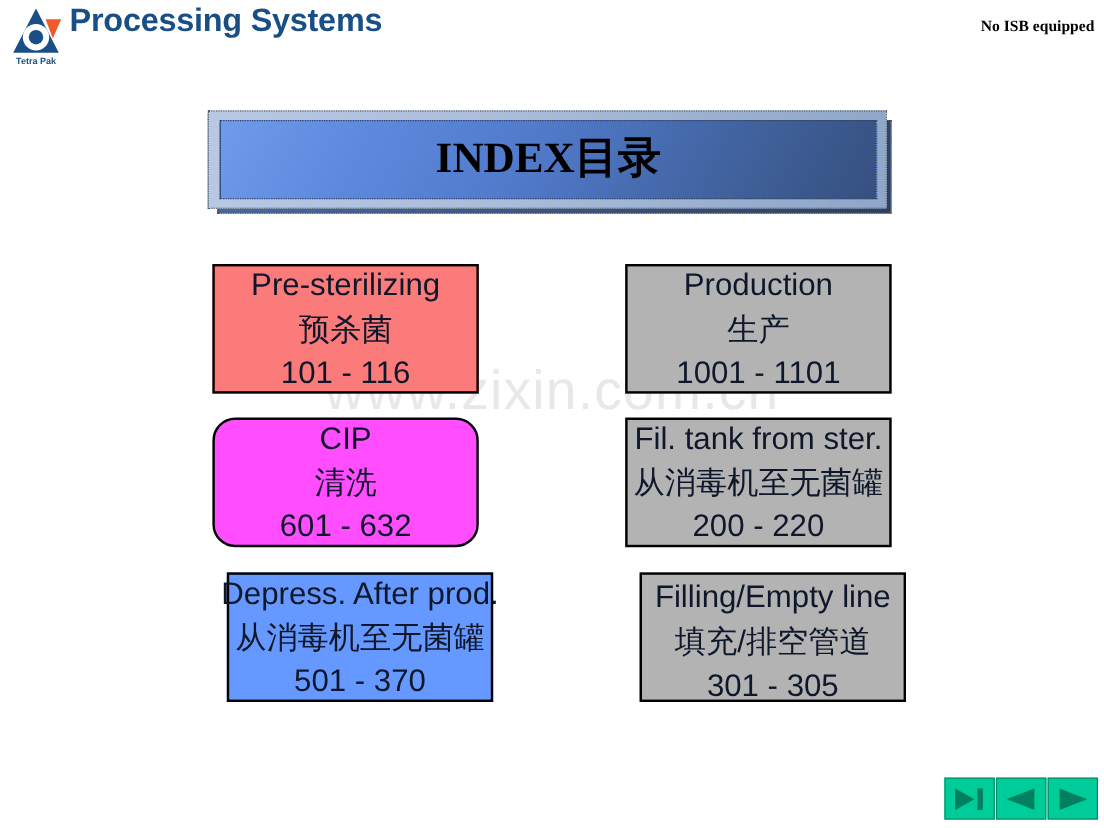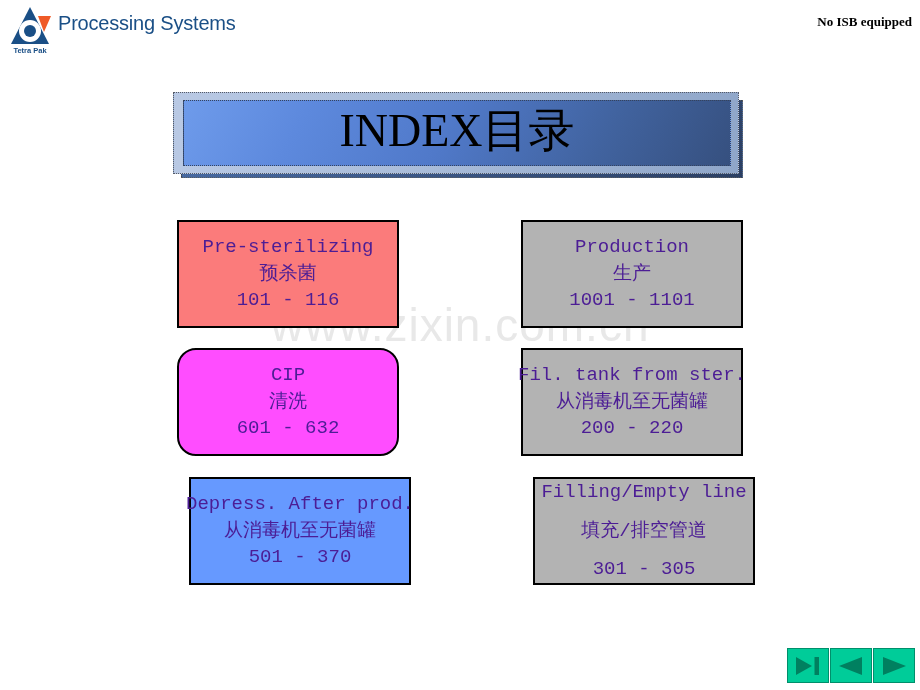--- a/index.html
+++ b/index.html
@@ -23,24 +23,24 @@
   }
   #logo {
     position: absolute;
     left: 8px; top: 4px;
     width: 48px; height: 52px;
   }
   #logo svg { display: block; }
   #header-title {
     position: absolute;
     left: 58px;
-    top: 12px;
+    top: 2px;
     font-family: "Liberation Sans", sans-serif;
-    font-size: 20px;
-    font-weight: normal;
+    font-size: 27px;
+    font-weight: bold;
     color: #1a4f86;
     letter-spacing: -0.2px;
     white-space: nowrap;
   }
   #header-note {
     position: absolute;
     right: 8px;
     top: 14px;
     font-family: "Liberation Serif", serif;
     font-size: 13px;
@@ -102,40 +102,40 @@
     height: 66px;
     background: linear-gradient(118deg, #6e9beb 0%, #5d89dd 22%, #5079c9 48%, #41639f 76%, #36507f 100%);
     border: 1px dotted #35435e;
     box-sizing: border-box;
     display: flex;
     align-items: center;
     justify-content: center;
   }
   #index-title {
     font-family: "Liberation Serif", serif;
-    font-size: 46px;
-    font-weight: normal;
+    font-size: 36px;
+    font-weight: bold;
     color: #000000;
     line-height: 1;
     white-space: nowrap;
     padding-bottom: 4px;
   }
 
   
   .box {
     position: absolute;
     border: 2px solid #000000;
     box-sizing: border-box;
     display: flex;
     flex-direction: column;
     align-items: center;
     justify-content: center;
-    font-family: Liberation Mono, monospace;
-    font-size: 19px;
-    color: #4c1d95;
+    font-family: Liberation Sans, sans-serif;
+    font-size: 26px;
+    color: #0f172a;
     line-height: 1.42;
     z-index: 1;
   }
   .box .l1, .box .l2, .box .l3 {
     display: block;
     white-space: nowrap;
     text-align: center;
   }
 
   

